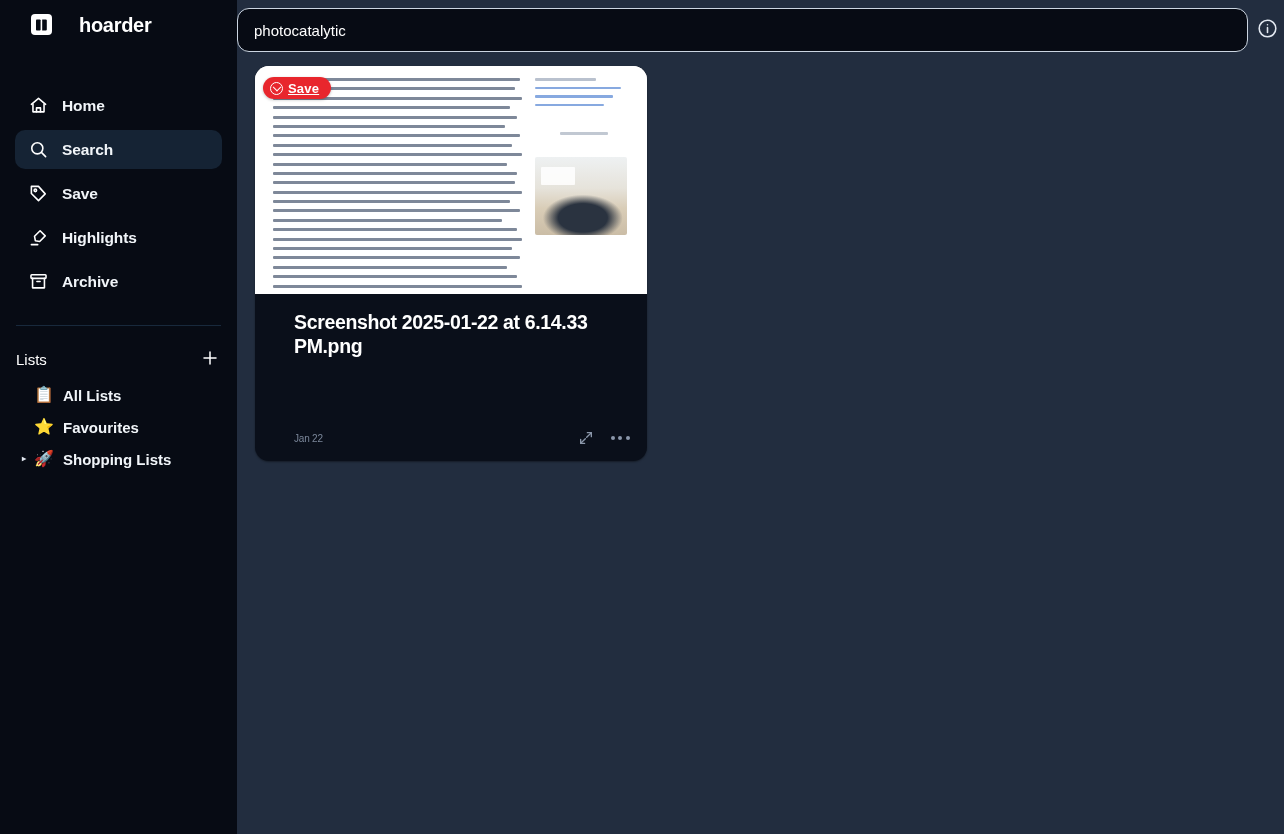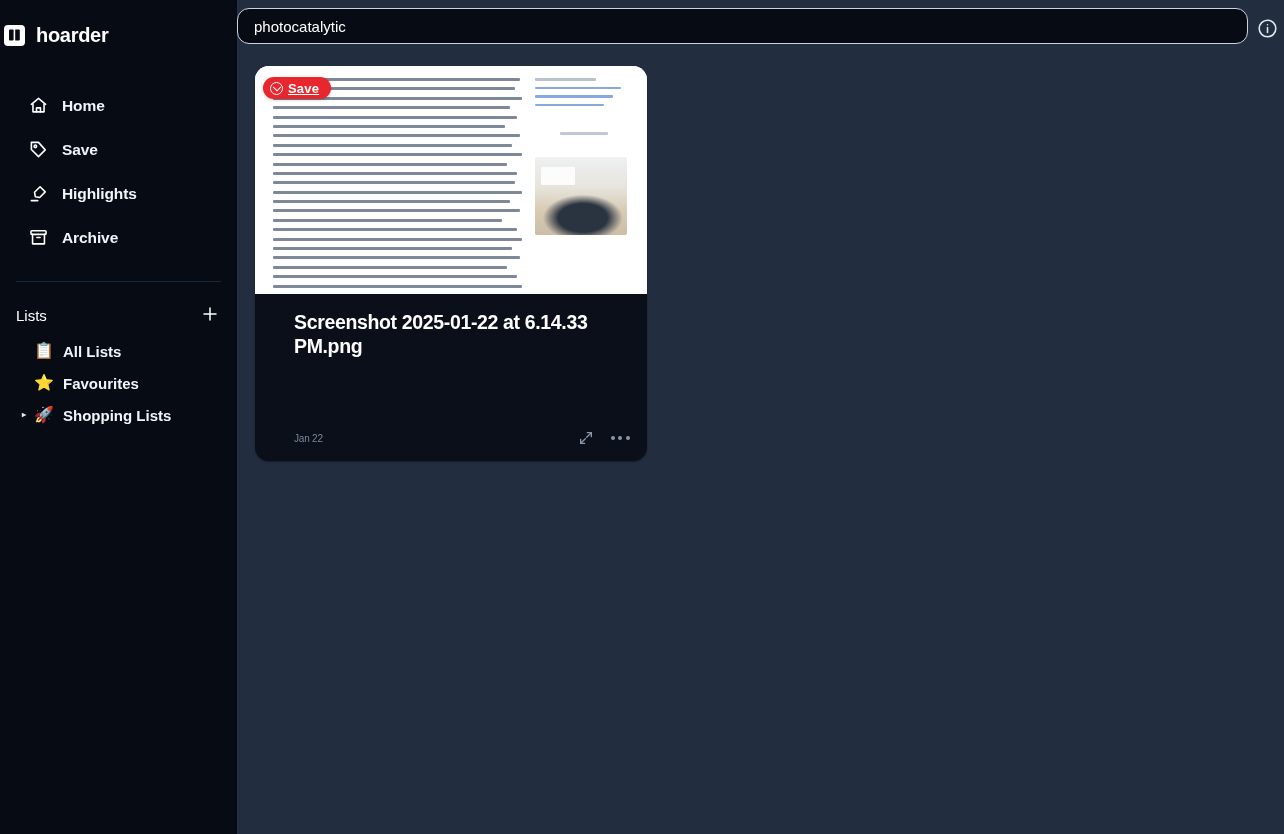--- a/index.html
+++ b/index.html
@@ -29,23 +29,23 @@
     flex: 0 0 237px;
     display: flex;
     flex-direction: column;
     padding-top: 14px;
     position: relative;
     z-index: 5;
   }
 
   .brand {
     display: flex;
-    align-items: center;
-    gap: 11px;
-    padding: 0 0 0 4px;
+    align-items: flex-start;
+    gap: 27px;
+    padding: 0 0 0 31px;
     height: 42px;
     text-decoration: none;
   }
   .brand-mark {
     width: 21px;
     height: 21px;
     border-radius: 4px;
     background: #ffffff;
     display: flex;
     align-items: center;
@@ -185,21 +185,21 @@
   }
   .search-wrap {
     position: absolute;
     left: 0px;
     top: 8px;
     width: 1011px;
     height: 44px;
   }
   .search-input {
     width: 100%;
-    height: 36px;
+    height: 44px;
     border-radius: 12px;
     background: #070b14;
     border: 1.4px solid #cbd5e1;
     color: #ffffff;
     font-family: "Liberation Sans", sans-serif;
     font-size: 15px;
     padding: 0 16px;
     outline: none;
     caret-color: #ffffff;
   }
@@ -403,20 +403,29 @@
         <span class="nav-ico">
           <svg width="19" height="19" viewBox="0 0 24 24" fill="none" stroke="currentColor" stroke-width="2" stroke-linecap="round" stroke-linejoin="round">
             <path d="M3 10.5 12 3l9 7.5"></path>
               <path d="M5 10v10h14V10"></path>
               <path d="M9.5 20v-5h5v5"></path>
           </svg>
         </span>
         <span>Home</span>
       </a>
 
+      <a class="nav-item active">
+        <span class="nav-ico">
+          <svg width="19" height="19" viewBox="0 0 24 24" fill="none" stroke="currentColor" stroke-width="2" stroke-linecap="round">
+            <circle cx="10.5" cy="10.5" r="7"></circle>
+              <path d="M16 16l5 5"></path>
+          </svg>
+        </span>
+        <span>Search</span>
+      </a>
 
       <a class="nav-item">
         <span class="nav-ico">
           <svg width="19" height="19" viewBox="0 0 24 24" fill="none" stroke="currentColor" stroke-width="2" stroke-linecap="round" stroke-linejoin="round">
             <path d="M20.5 12.5 12 21 3 12V3h9z"></path>
               <circle cx="8" cy="8" r="1.6"></circle>
           </svg>
         </span>
         <span>Save</span>
       </a>

